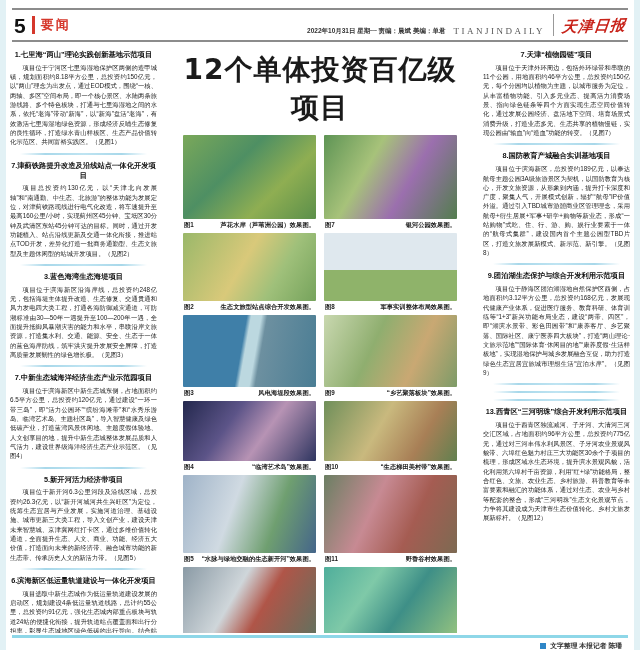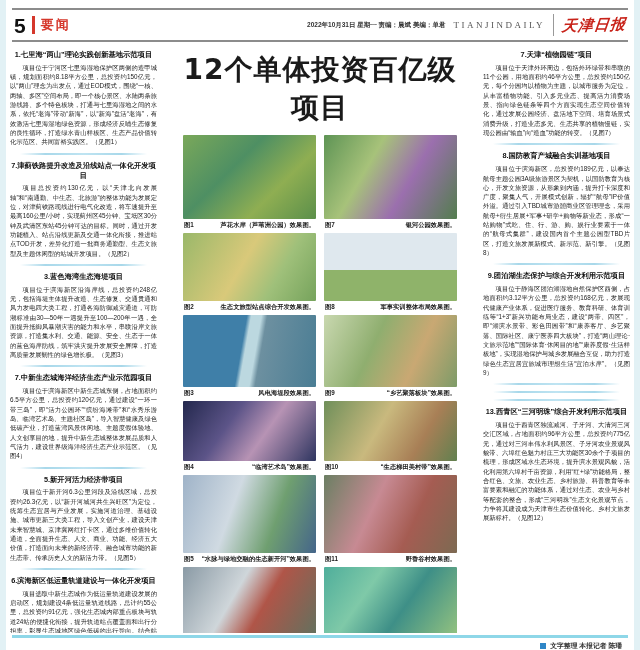--- a/index.html
+++ b/index.html
@@ -7,21 +7,21 @@
   .page { position:relative; width:640px; height:650px; background:#fff; padding:4px 8px 0;
           box-shadow: inset 6px 0 0 #e2f1f5, inset -6px 0 0 #e2f1f5; overflow:hidden; }
 
   
   .header { margin:4px 4px 0; border-top:2px solid #8c8c8c; border-bottom:2px solid #8c8c8c;
             height:34px; display:flex; align-items:center; justify-content:space-between; padding:0 2px; }
   .header-left { display:flex; align-items:center; gap:6px; }
   .page-num { font-size:21px; font-weight:bold; color:#111; line-height:1; }
   .red-bar { width:3px; height:18px; background:#d5372b; display:inline-block; }
   .section-name { font-size:13px; font-weight:bold; color:#d5372b; letter-spacing:2px; }
-  .header-right { display:flex; align-items:center; gap:8px; }
+  .header-right { display:flex; align-items:flex-end; gap:8px; }
   .dateline { font-size:6.5px; font-weight:bold; color:#333; }
   .masthead-en { font-family:"Liberation Serif", serif; font-size:9px; color:#555; letter-spacing:2.5px; }
   .vert-div { width:1px; height:22px; background:#999; }
   .masthead-cn { font-size:15px; font-weight:bold; font-style:italic; color:#c8231a;
                  transform:skew(-8deg) rotate(-2deg); letter-spacing:1px; }
 
   
   .content { display:flex; gap:22px; margin-top:5px; height:586px; }
   .col { width:151px; flex:0 0 151px; overflow:hidden; }
   .center { flex:1; overflow:hidden; }

